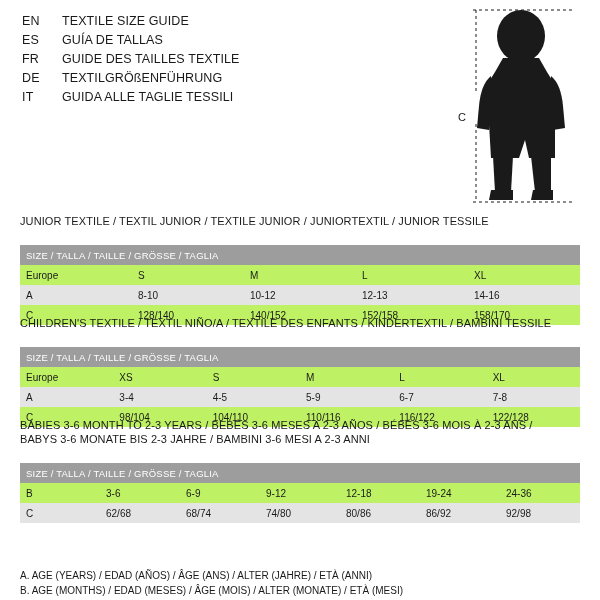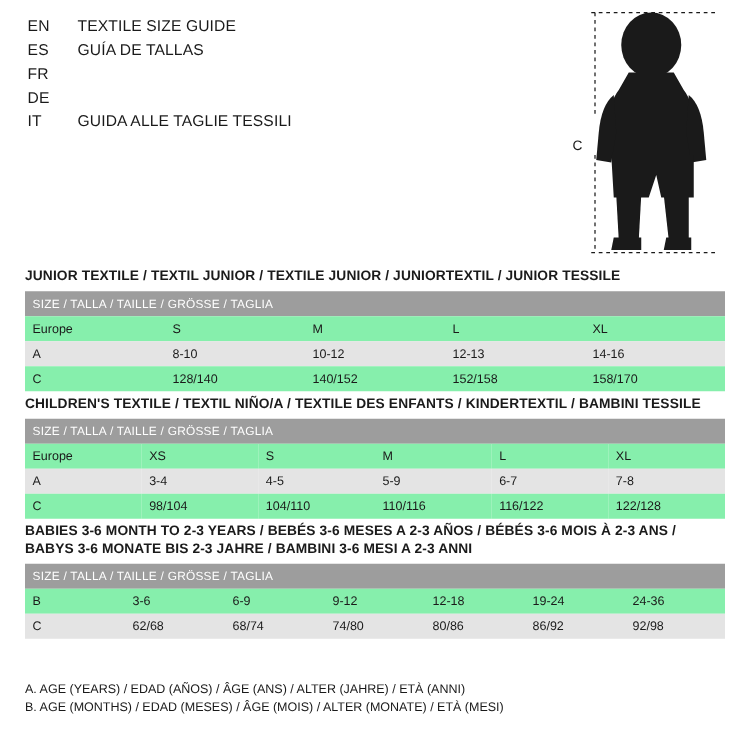--- a/index.html
+++ b/index.html
@@ -65,23 +65,23 @@
   }
 
   
   .section {
     position: absolute;
     left: 20px;
     width: 560px;
   }
   .section-title {
     font-size: 11px;
-    font-weight: bold;
-    color: #1a1a1a;
-    padding-bottom: 5px;
+    font-weight: normal;
+    color: #1a1a1a;
+    padding-bottom: 17px;
     letter-spacing: 0.1px;
     line-height: 14px;
   }
   table.sizes {
     border-collapse: collapse;
     width: 560px;
     table-layout: fixed;
   }
   table.sizes td {
     font-size: 10px;
@@ -93,31 +93,31 @@
   tr.head-row td {
     background: #9d9d9d;
     color: #ffffff;
     font-size: 9.5px;
     letter-spacing: 0.2px;
   }
   tr.shade td {
     background: #e4e4e4;
   }
   tr.plain td {
-    background: #86efac;
+    background: #bef264;
   }
   td.lbl {
     width: 58px;
   }
 
   
   .legend {
     position: absolute;
     left: 20px;
-    bottom: 26px;
+    bottom: 2px;
     width: 560px;
   }
   .legend div {
     font-size: 10px;
     color: #1a1a1a;
     line-height: 14.5px;
   }
 </style>
 </head>
 <body>
@@ -128,23 +128,25 @@
     <div class="header-row">
       <span class="header-lang">EN</span>
       <span class="header-title">TEXTILE SIZE GUIDE</span>
     </div>
     <div class="header-row">
       <span class="header-lang">ES</span>
       <span class="header-title">GUÍA DE TALLAS</span>
     </div>
     <div class="header-row">
       <span class="header-lang">FR</span>
+      <span class="header-title">GUIDE DES TAILLES TEXTILE</span>
     </div>
     <div class="header-row">
       <span class="header-lang">DE</span>
+      <span class="header-title">TEXTILGRÖßENFÜHRUNG</span>
     </div>
     <div class="header-row">
       <span class="header-lang">IT</span>
       <span class="header-title">GUIDA ALLE TAGLIE TESSILI</span>
     </div>
   </div>
 
   <div class="figure">
     <span class="figure-label">C</span>
     <svg width="130" height="200" viewBox="0 0 130 200">

